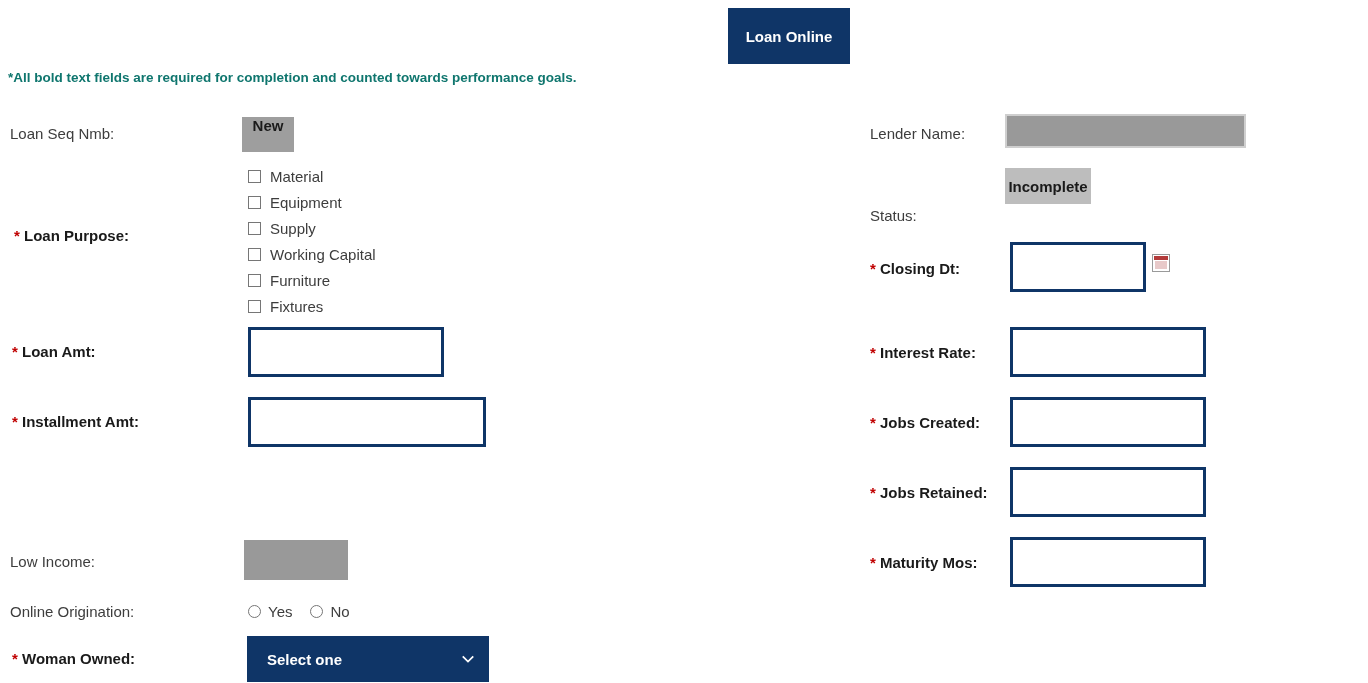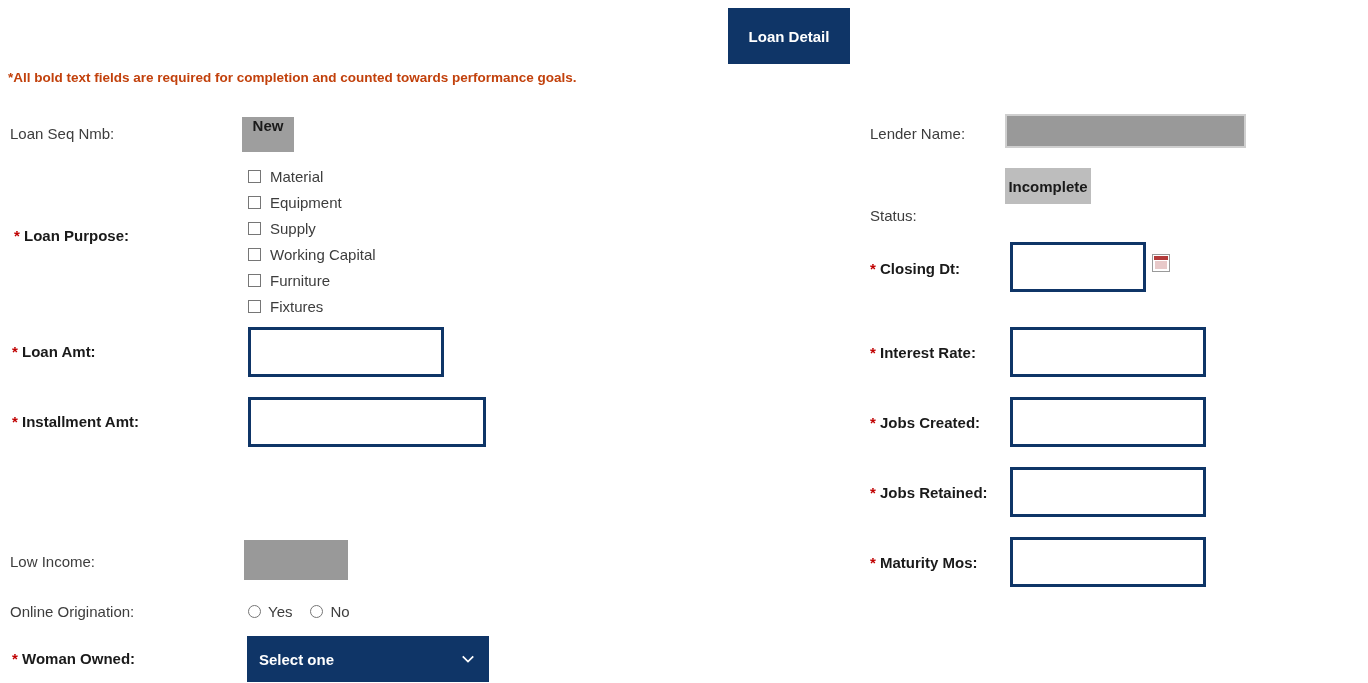--- a/index.html
+++ b/index.html
@@ -40,21 +40,21 @@
     align-items: center;
     justify-content: center;
   }
 
   .note {
     position: absolute;
     left: 8px;
     top: 70px;
     font-weight: bold;
     font-size: 13.5px;
-    color: #c2410c;
+    color: #0f766e;
   }
 
   
   .col-left {
     position: absolute;
     left: 0;
     top: 105px;
     width: 700px;
   }
   .col-right {
@@ -172,21 +172,21 @@
   .sel {
     position: absolute;
     box-sizing: border-box;
     background: #123a6b;
     background: #0f3567;
     color: #ffffff;
     font-weight: bold;
     font-size: 15px;
     display: flex;
     align-items: center;
-    padding-left: 12px;
+    padding-left: 20px;
     height: 46px;
   }
   .sel .chev {
     position: absolute;
     right: 14px;
     top: 50%;
     transform: translateY(-50%);
     width: 14px;
     height: 14px;
   }
@@ -211,21 +211,21 @@
     height: 8px;
     margin: 1px 2px;
     background: #e8c9c9;
   }
 </style>
 </head>
 <body>
 
 <div class="tab-bar">
   <div class="tab">
-    <span>Loan Detail</span>
+    <span>Loan Online</span>
   </div>
 </div>
 
 <div class="note">*All bold text fields are required for completion and counted towards performance goals.</div>
 
 <div class="col-left">
 
   <div class="label" style="left:10px; top:20px;">Loan Seq Nmb:</div>
   <div class="btnish" style="left:242px; top:12px; width:52px; height:35px;">
     <span>New</span>

